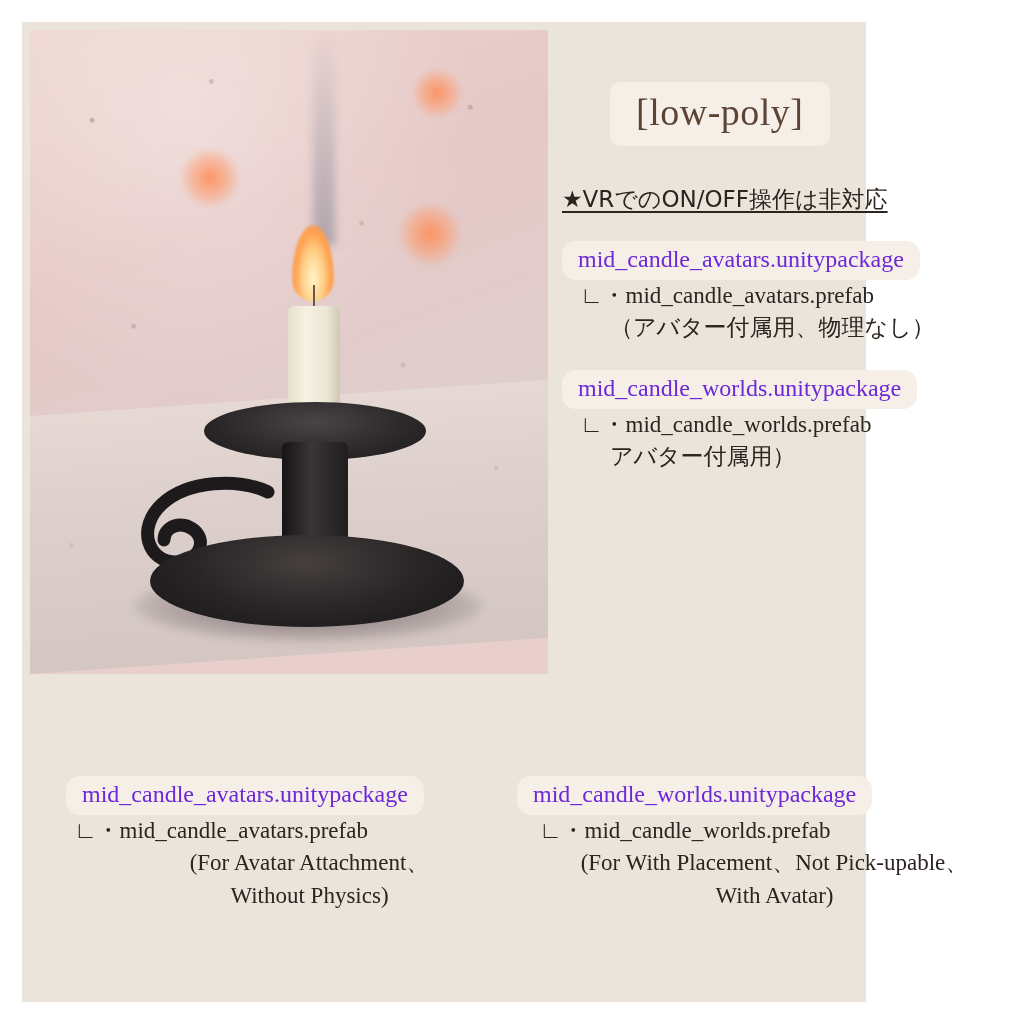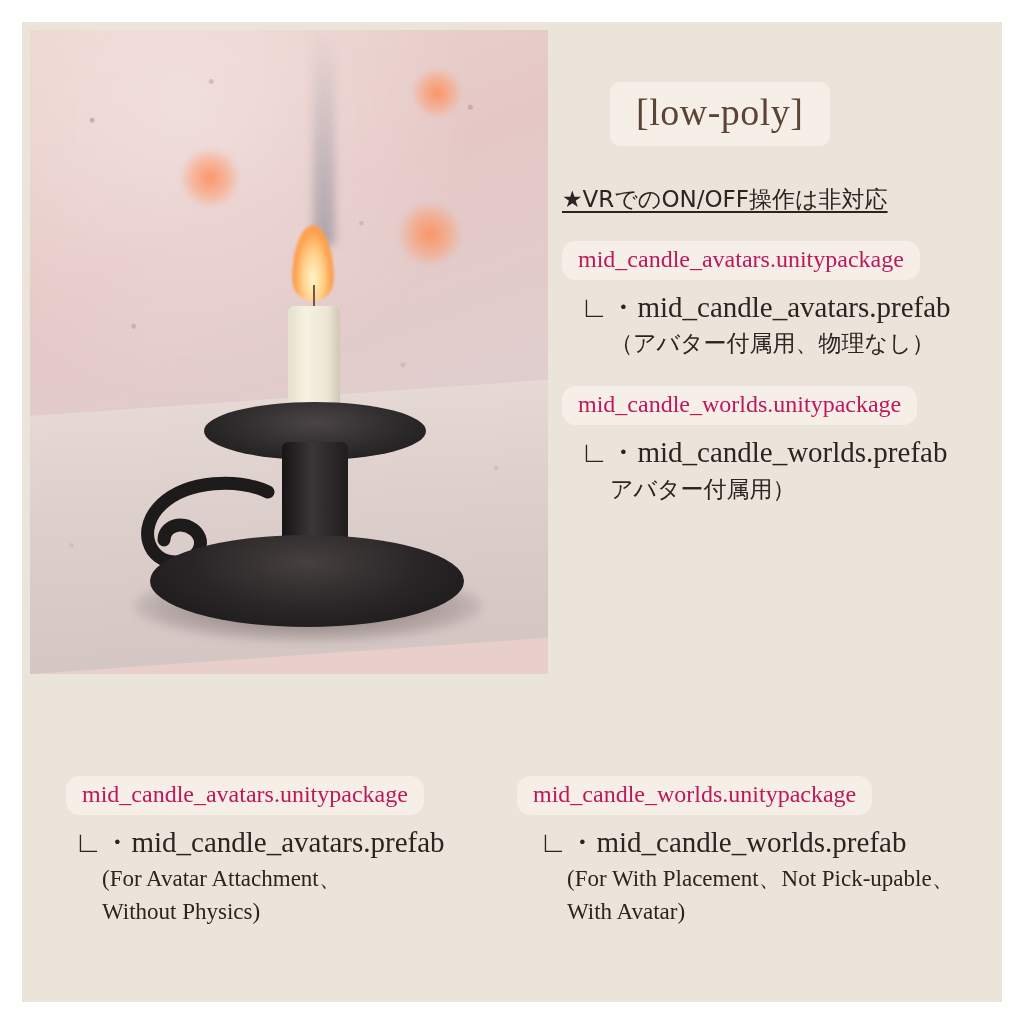--- a/index.html
+++ b/index.html
@@ -10,21 +10,21 @@
     width: 1024px;
     height: 1024px;
     background: #ffffff;
     font-family: "Liberation Serif", serif;
     overflow: hidden;
   }
   .page {
     position: absolute;
     left: 22px;
     top: 22px;
-    width: 980px;
+    width: 844px;
     height: 980px;
     background: #ebe4da;
   }
 
   
   .product-image {
     position: absolute;
     left: 8px;
     top: 8px;
     width: 518px;
@@ -160,30 +160,30 @@
     font-size: 23px;
     color: #2b2421;
     text-decoration: underline;
     text-underline-offset: 4px;
     font-family: "DejaVu Sans", sans-serif;
     font-weight: normal;
   }
   .pkg-pill {
     display: inline-block;
     background: #f5efe7;
-    color: #be185d;
+    color: #6d28d9;
     font-size: 24px;
     padding: 5px 16px 7px 16px;
     border-radius: 14px;
     margin-top: 26px;
   }
   .pkg-line {
-    font-size: 29px;
-    color: #2b2421;
-    margin-top: 8px;
+    font-size: 23px;
+    color: #2b2421;
+    margin-top: 0;
     padding-left: 18px;
     line-height: 1.35;
   }
   .pkg-note {
     font-size: 23px;
     color: #2b2421;
     padding-left: 48px;
     line-height: 1.45;
   }
 
@@ -202,21 +202,21 @@
   }
   .cols {
     display: flex;
     margin-top: 28px;
   }
   .col {
     width: 470px;
   }
   .col .pkg-pill { margin-top: 0; }
   .col .pkg-line { padding-left: 22px; }
-  .col .pkg-note { padding-left: 50px; }
+  .col .pkg-note { padding-left: 50px; text-align: center; }
   .col-left .pkg-pill { margin-left: 14px; }
   .col-right .pkg-pill { margin-left: 0; }
 </style>
 </head>
 <body>
 
 <div class="page">
 
   <div class="product-image">
     <div class="bg-wall"></div>

